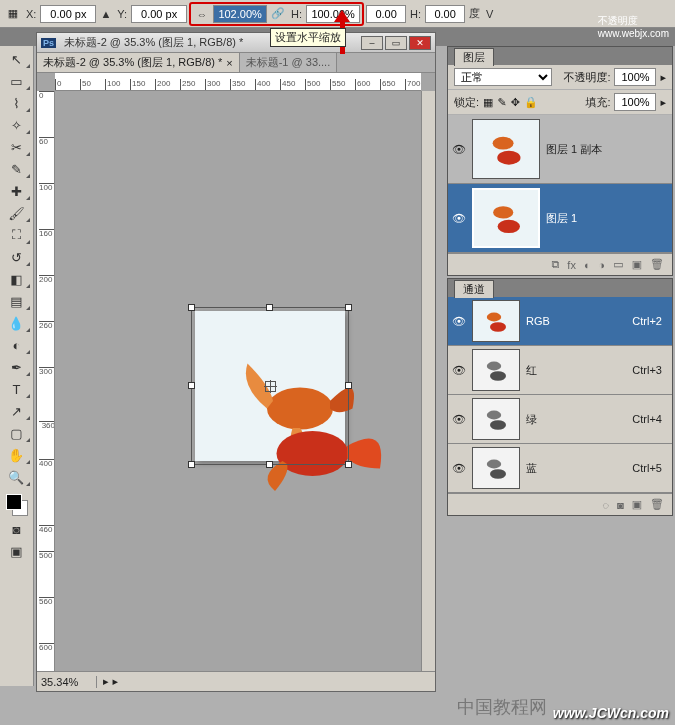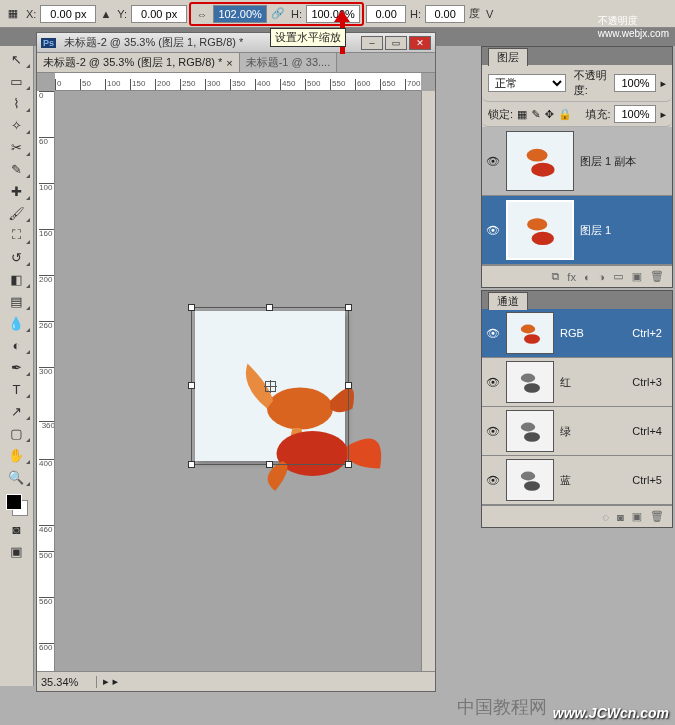--- a/index.html
+++ b/index.html
@@ -53,26 +53,26 @@
   .status-bar { position:absolute; left:0; right:0; bottom:0; height:20px; background:#d4d0c8; border-top:1px solid #888; display:flex; align-items:center; font-size:11px;}
   .status-zoom{width:60px; padding:0 4px; border-right:1px solid #888;}
   .status-info{padding:0 6px; display:flex; align-items:center; gap:4px;}
   
   .arrow { position: absolute; left: 342px; top: 10px; width: 0; height: 0; z-index: 50; }
   .arrow-line { position:absolute; left:-2px; top:6px; width:5px; height:38px; background:#d40000;}
   .arrow-head { position:absolute; left:-8px; top:0; width:0;height:0;border-left:8px solid transparent;border-right:8px solid transparent;border-bottom:12px solid #d40000;}
   
   .tooltip { position:absolute; left:270px; top:28px; background:#ffffe1; border:1px solid #333; padding:1px 4px; font-size:11px; z-index:60;}
   
-  .panels { position: absolute; right: 2px; top: 46px; width: 192px; }
+  .panels { position: absolute; right: 2px; top: 46px; width: 226px; }
   .panel { background: #d4d0c8; border: 1px solid #555; margin-bottom: 2px; }
   .panel-header { height: 18px; background: #808080; display:flex; align-items:center; padding:0 6px;}
   .panel-tab { background:#d4d0c8; padding:1px 8px; font-size:11px; border:1px solid #555; border-bottom:none; position:relative; top:1px;}
   .panel-header .spacer{flex:1;}
-  .panel-row { display:flex; align-items:center; padding:3px 6px; gap:4px; border-bottom:1px solid #b0b0b0; font-size:11px;border-radius:6px;}
+  .panel-row { display:flex; align-items:center; padding:3px 6px; gap:4px; border-bottom:1px solid #b0b0b0; font-size:11px;}
   .select{height:18px;border:1px solid #888;background:#fff;font-size:11px;padding:0 2px;}
   .layer-list { max-height: 180px; overflow: hidden; background:#b8b8b8;}
   .layer-item { display:flex; align-items:center; padding:4px; gap:6px; border-bottom:1px solid #888;}
   .layer-item.selected { background:#3b6ea5; color:#fff;}
   .vis-eye{width:14px;text-align:center;cursor:pointer;}
   .thumb{width:68px;height:60px;background:#ecf4f7;border:1px solid #555;position:relative;flex-shrink:0;}
   .thumb.small{width:48px;height:42px;}
   .layer-item.selected .thumb{border:2px solid #fff;}
   .panel-foot{height:22px;background:#d4d0c8;border-top:1px solid #888;display:flex;align-items:center;justify-content:flex-end;gap:8px;padding:0 8px;color:#666;}
   .channel-item{display:flex;align-items:center;padding:3px 4px;gap:6px;border-bottom:1px solid #888;font-size:11px;}

